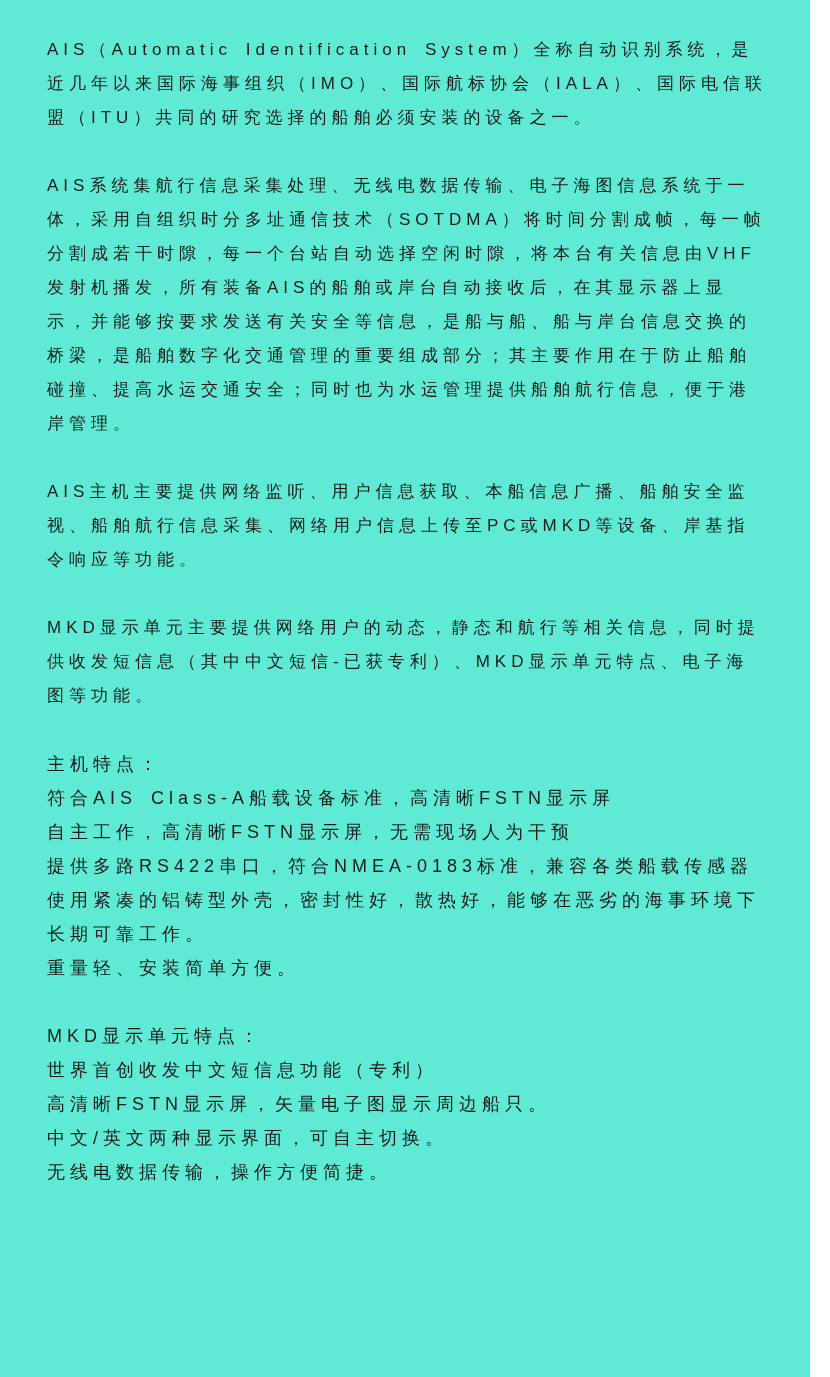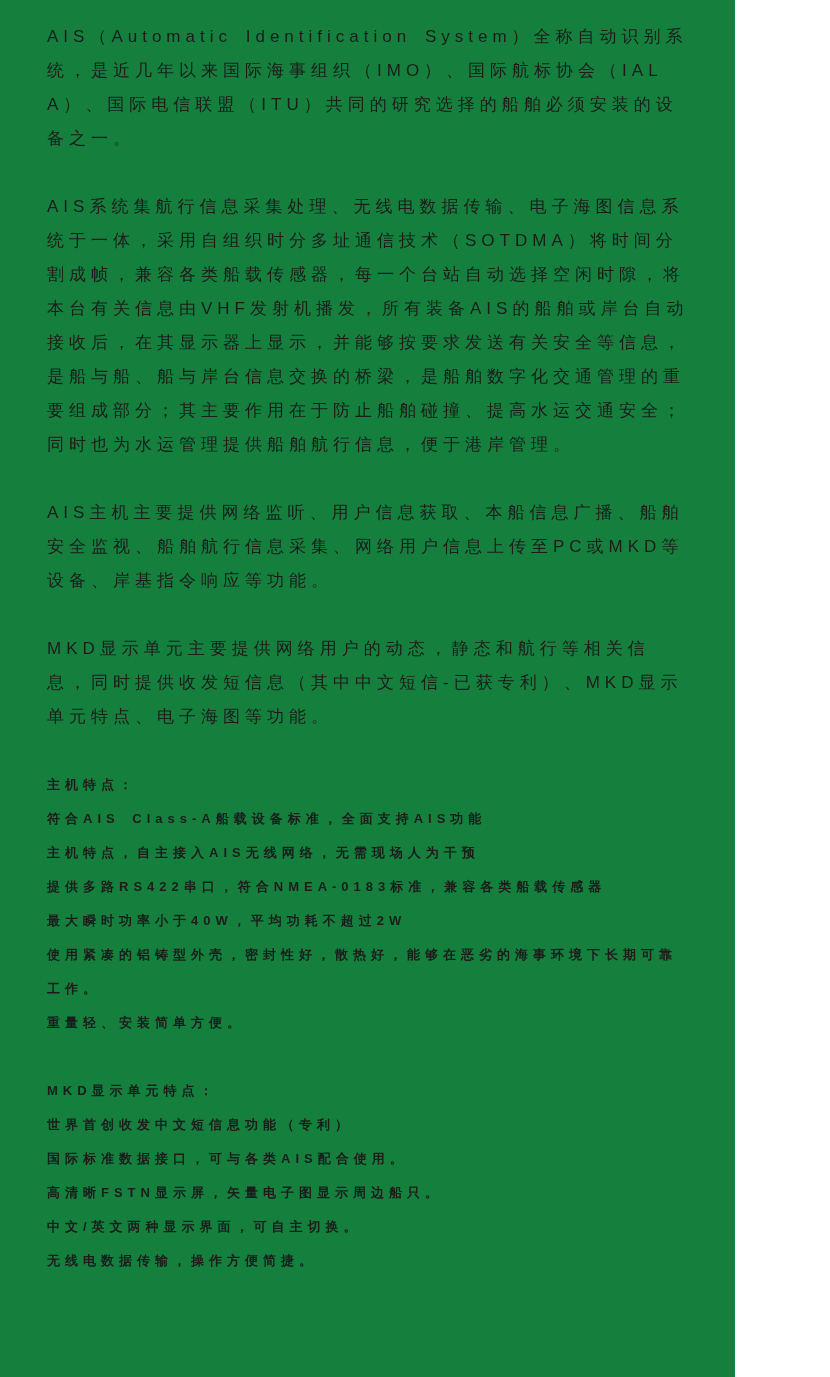--- a/index.html
+++ b/index.html
@@ -10,77 +10,74 @@
   body {
     width: 830px;
     min-height: 1377px;
     font-family: "Liberation Sans", "DejaVu Sans", sans-serif;
     font-weight: 300;
     color: #1c1c1c;
     box-sizing: border-box;
   }
   .page {
     box-sizing: border-box;
-    width: 735px;
+    width: 810px;
     min-height: 1377px;
-    padding: 20px 43px 40px 47px;
-    background: #15803d;
+    padding: 33px 43px 40px 47px;
+    background: #5eead4;
   }
   .para {
     margin: 0 0 34px 0;
     font-size: 17px;
     line-height: 34px;
     letter-spacing: 5px;
     word-spacing: 4px;
     text-align: left;
     white-space: normal;
     word-break: break-all;
   }
   .feature-block {
     margin: 0 0 34px 0;
   }
   .feature-heading,
   .feature-line {
-    font-size: 13px;
+    font-size: 18px;
     line-height: 34px;
     letter-spacing: 5px;
     word-spacing: 4px;
     word-break: break-all;
-    font-weight: bold;
   }
   .feature-block:last-child {
     margin-bottom: 8px;
   }
 </style>
 </head>
 <body>
 
 <div class="page">
 
   <p class="para">AIS（Automatic Identification System）全称自动识别系统，是近几年以来国际海事组织（IMO）、国际航标协会（IALA）、国际电信联盟（ITU）共同的研究选择的船舶必须安装的设备之一。</p>
 
-  <p class="para">AIS系统集航行信息采集处理、无线电数据传输、电子海图信息系统于一体，采用自组织时分多址通信技术（SOTDMA）将时间分割成帧，兼容各类船载传感器，每一个台站自动选择空闲时隙，将本台有关信息由VHF发射机播发，所有装备AIS的船舶或岸台自动接收后，在其显示器上显示，并能够按要求发送有关安全等信息，是船与船、船与岸台信息交换的桥梁，是船舶数字化交通管理的重要组成部分；其主要作用在于防止船舶碰撞、提高水运交通安全；同时也为水运管理提供船舶航行信息，便于港岸管理。</p>
+  <p class="para">AIS系统集航行信息采集处理、无线电数据传输、电子海图信息系统于一体，采用自组织时分多址通信技术（SOTDMA）将时间分割成帧，每一帧分割成若干时隙，每一个台站自动选择空闲时隙，将本台有关信息由VHF发射机播发，所有装备AIS的船舶或岸台自动接收后，在其显示器上显示，并能够按要求发送有关安全等信息，是船与船、船与岸台信息交换的桥梁，是船舶数字化交通管理的重要组成部分；其主要作用在于防止船舶碰撞、提高水运交通安全；同时也为水运管理提供船舶航行信息，便于港岸管理。</p>
 
 
   <p class="para">AIS主机主要提供网络监听、用户信息获取、本船信息广播、船舶安全监视、船舶航行信息采集、网络用户信息上传至PC或MKD等设备、岸基指令响应等功能。</p>
 
   <p class="para">MKD显示单元主要提供网络用户的动态，静态和航行等相关信息，同时提供收发短信息（其中中文短信-已获专利）、MKD显示单元特点、电子海图等功能。</p>
 
   <div class="feature-block">
     <div class="feature-heading">主机特点：</div>
-    <div class="feature-line">符合AIS Class-A船载设备标准，全面支持AIS功能</div>
-    <div class="feature-line">主机特点，自主接入AIS无线网络，无需现场人为干预</div>
+    <div class="feature-line">符合AIS Class-A船载设备标准，高清晰FSTN显示屏</div>
+    <div class="feature-line">自主工作，高清晰FSTN显示屏，无需现场人为干预</div>
     <div class="feature-line">提供多路RS422串口，符合NMEA-0183标准，兼容各类船载传感器</div>
-    <div class="feature-line">最大瞬时功率小于40W，平均功耗不超过2W</div>
     <div class="feature-line">使用紧凑的铝铸型外壳，密封性好，散热好，能够在恶劣的海事环境下长期可靠工作。</div>
     <div class="feature-line">重量轻、安装简单方便。</div>
   </div>
 
   <div class="feature-block">
     <div class="feature-heading">MKD显示单元特点：</div>
     <div class="feature-line">世界首创收发中文短信息功能（专利）</div>
-    <div class="feature-line">国际标准数据接口，可与各类AIS配合使用。</div>
     <div class="feature-line">高清晰FSTN显示屏，矢量电子图显示周边船只。</div>
     <div class="feature-line">中文/英文两种显示界面，可自主切换。</div>
     <div class="feature-line">无线电数据传输，操作方便简捷。</div>
   </div>
 
 </div>
 
 </body></html>

